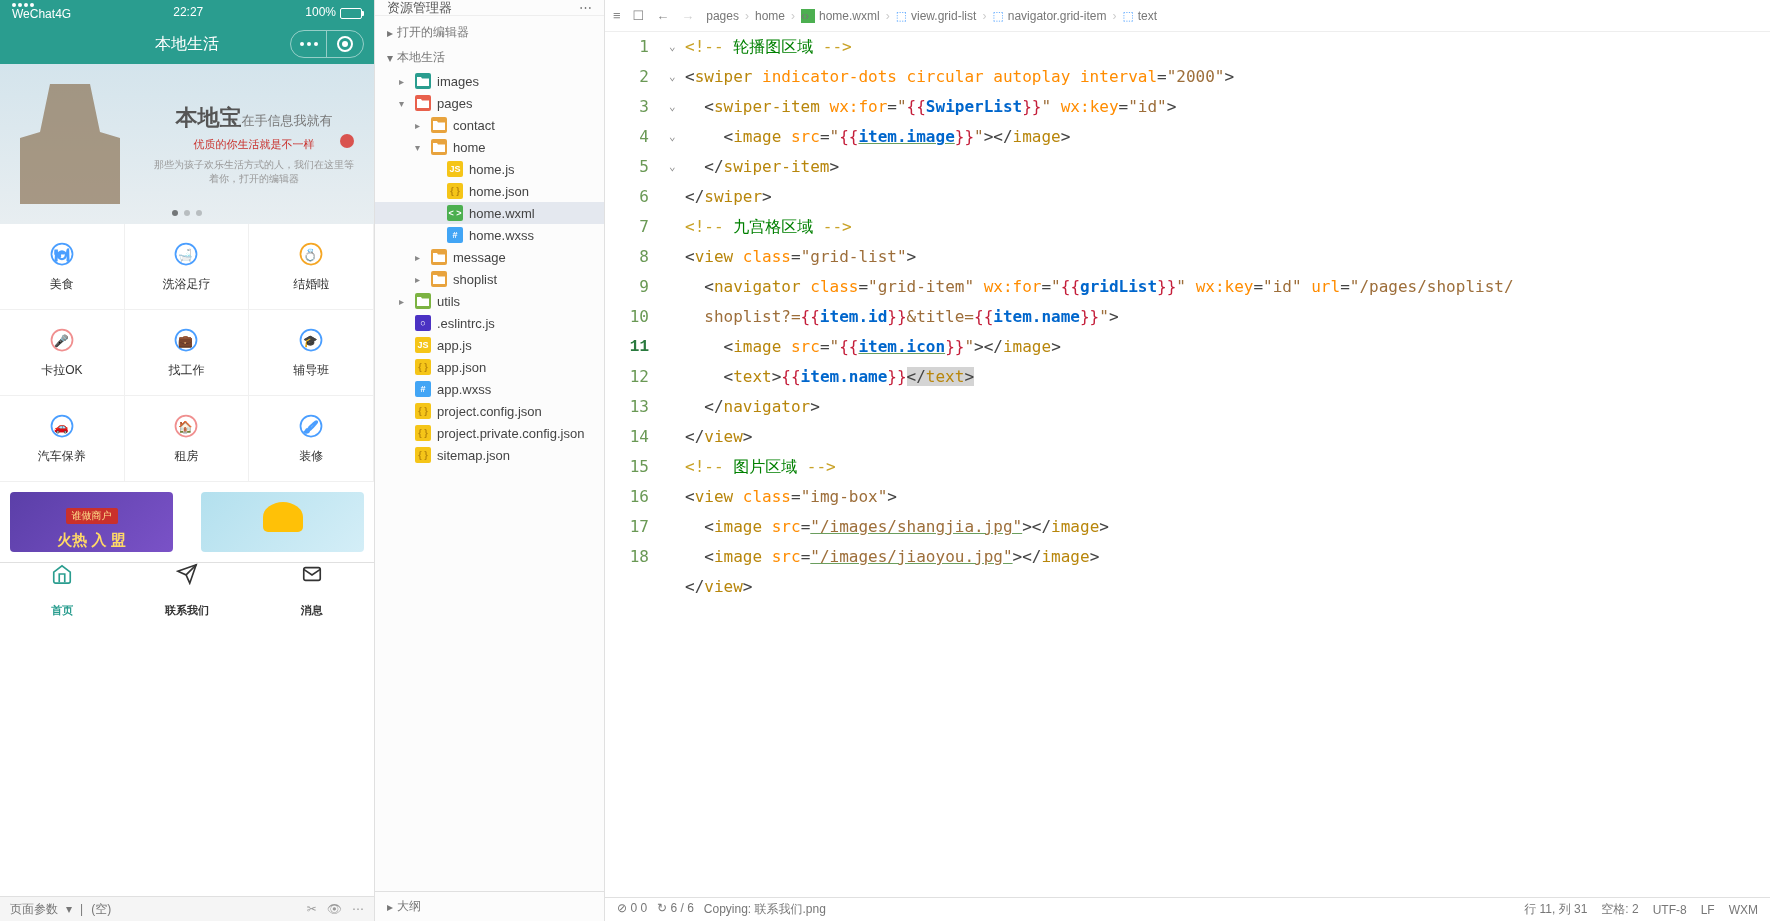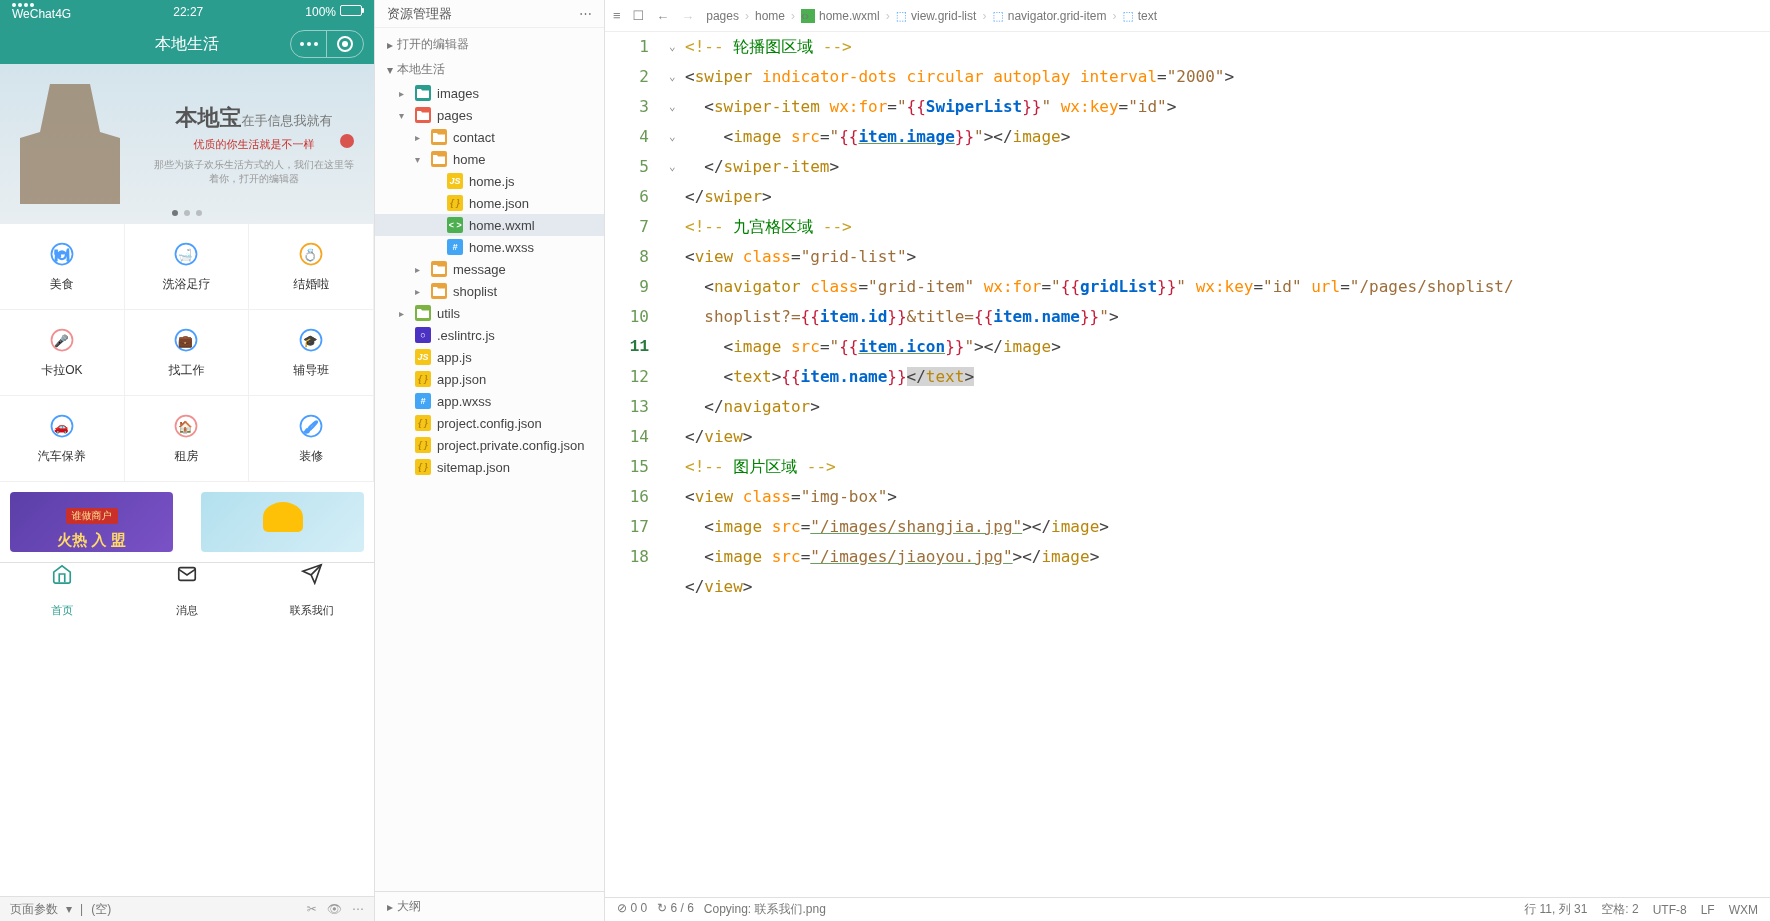--- a/index.html
+++ b/index.html
@@ -5,21 +5,21 @@
     * { margin: 0; padding: 0; box-sizing: border-box; }
     body { font-family: -apple-system, "Segoe UI", "Microsoft YaHei", sans-serif; font-size: 13px; color: #333; background: #fff; overflow: hidden; }
     .app { display: flex; height: 100vh; }
     
     
     .simulator-panel { width: 375px; background: #f5f5f5; border-right: 1px solid #e0e0e0; display: flex; flex-direction: column; }
     .sim-device { flex: 1; background: #fff; margin: 0; position: relative; overflow: hidden; }
     .sim-statusbar { background: #2a9d8f; color: #fff; height: 24px; display: flex; align-items: center; justify-content: space-between; padding: 0 12px; font-size: 12px; }
     .sim-statusbar .dots { display: flex; gap: 2px; align-items: center; }
     .sim-statusbar .dots span { width: 4px; height: 4px; background: #fff; border-radius: 50%; }
-    .battery { display: inline-flex; align-items: flex-start; gap: 4px; }
+    .battery { display: inline-flex; align-items: flex-end; gap: 4px; }
     .battery-icon { width: 22px; height: 11px; border: 1px solid #fff; border-radius: 2px; position: relative; }
     .battery-icon::after { content: ''; position: absolute; right: -3px; top: 2px; width: 2px; height: 5px; background: #fff; border-radius: 0 1px 1px 0; }
     .battery-icon .fill { background: #fff; height: 100%; width: 100%; }
     .sim-header { background: #2a9d8f; color: #fff; height: 40px; display: flex; align-items: center; justify-content: center; position: relative; font-size: 16px; }
     .sim-header-btns { position: absolute; right: 10px; display: flex; gap: 0; }
     .capsule { display: flex; border: 1px solid rgba(255,255,255,0.5); border-radius: 14px; overflow: hidden; }
     .capsule > div { width: 36px; height: 26px; display: flex; align-items: center; justify-content: center; }
     .capsule > div:first-child { border-right: 1px solid rgba(255,255,255,0.5); }
     .cap-dots { display: flex; gap: 3px; }
     .cap-dots span { width: 4px; height: 4px; background: #fff; border-radius: 50%; }
@@ -45,34 +45,34 @@
     
     .img-box { display: flex; gap: 28px; padding: 10px; }
     .img-box > div { flex: 1; height: 60px; border-radius: 4px; }
     .img1 { background: linear-gradient(135deg, #5b3fa8, #7a52c7); position: relative; overflow: hidden; }
     .img1-badge { position: absolute; top: 16px; left: 50%; transform: translateX(-50%); background: #c9302c; color: #ffe08a; font-size: 10px; padding: 1px 6px; border-radius: 2px; }
     .img1-text { position: absolute; bottom: 2px; left: 0; right: 0; text-align: center; color: #ffd966; font-weight: bold; font-size: 15px; }
     .img2 { background: linear-gradient(135deg, #b3e0ee, #d4eef7); position: relative; }
     .img2::after { content: ''; position: absolute; left: 50%; top: 10px; width: 40px; height: 30px; background: #ffc107; border-radius: 50% 50% 5px 5px; transform: translateX(-50%); }
     
     .tabbar { display: flex; border-top: 1px solid #e0e0e0; background: #fff; height: 56px; }
-    .tabbar-item { flex: 1; display: flex; flex-direction: column; align-items: center; justify-content: center; gap: 18px; color: #333; }
+    .tabbar-item { flex: 1; display: flex; flex-direction: column; align-items: center; justify-content: center; gap: 18px; color: #333; font-weight: bold; }
     .tabbar-item.active { color: #2a9d8f; }
     .tabbar-item .tb-icon { width: 24px; height: 24px; display: flex; align-items: center; justify-content: center; }
     .tabbar-item .tb-label { font-size: 11px; }
     
     
     .explorer { width: 230px; border-right: 1px solid #e0e0e0; display: flex; flex-direction: column; background: #fcfcfc; }
-    .explorer-header { height: 28px; display: flex; align-items: center; justify-content: space-between; padding: 0 12px; font-size: 13px; color: #555; border-bottom: 1px solid #eee; }
+    .explorer-header { height: 16px; display: flex; align-items: center; justify-content: space-between; padding: 0 12px; font-size: 13px; color: #555; border-bottom: 1px solid #eee; }
     .tree { flex: 1; overflow-y: auto; padding: 4px 0; }
     .tree-section { padding: 4px 12px; color: #777; font-size: 12px; display: flex; align-items: center; gap: 4px; }
     .tree-item { padding: 3px 8px; display: flex; align-items: center; gap: 6px; font-size: 13px; color: #444; cursor: pointer; }
     .tree-item.selected { background: #e4e8ef; }
     .tree-item .chev { width: 10px; color: #888; font-size: 10px; }
-    .tree-item .tfi { width: 16px; height: 16px; display: inline-flex; align-items: center; justify-content: center; border-radius: 2px; font-size: 9px; color: #fff; font-weight: bold; font-style: italic; }
+    .tree-item .tfi { width: 16px; height: 16px; display: inline-flex; align-items: center; justify-content: center; border-radius: 2px; font-size: 9px; color: #fff; font-weight: bold; }
     .outline-section { border-top: 1px solid #e0e0e0; padding: 6px 12px; color: #777; font-size: 12px; display: flex; align-items: center; gap: 4px; }
     
     
     .editor-area { flex: 1; display: flex; flex-direction: column; min-width: 0; }
     .editor-tabs { height: 32px; display: flex; align-items: center; border-bottom: 1px solid #eee; padding: 0 8px; gap: 12px; }
     .et-icon { color: #888; cursor: pointer; }
     .breadcrumb { display: flex; align-items: center; gap: 6px; font-size: 12px; color: #777; }
     .breadcrumb .bc-item { display: flex; align-items: center; gap: 4px; }
     .breadcrumb .bc-sep { color: #ccc; }
     .bc-cube { color: #4a9eff; }
@@ -250,34 +250,34 @@
               <svg width="22" height="22" viewBox="0 0 24 24" fill="none" stroke="currentColor" stroke-width="1.8">
                 <path d="M3 10l9-7 9 7v10a2 2 0 01-2 2H5a2 2 0 01-2-2V10z"></path>
                 <path d="M9 21V12h6v9"></path>
               </svg>
             </div>
             <div class="tb-label">首页</div>
           </div>
           <div class="tabbar-item">
             <div class="tb-icon">
               <svg width="22" height="22" viewBox="0 0 24 24" fill="none" stroke="currentColor" stroke-width="1.8">
-                <rect x="3" y="5" width="18" height="14" rx="2"></rect>
-                <path d="M3 7l9 6 9-6"></path>
-              </svg>
-            </div>
-            <div class="tb-label">消息</div>
+                <path d="M22 2L11 13"></path>
+                <path d="M22 2l-7 20-4-9-9-4 20-7z"></path>
+              </svg>
+            </div>
+            <div class="tb-label">联系我们</div>
           </div>
           <div class="tabbar-item">
             <div class="tb-icon">
               <svg width="22" height="22" viewBox="0 0 24 24" fill="none" stroke="currentColor" stroke-width="1.8">
-                <path d="M22 2L11 13"></path>
-                <path d="M22 2l-7 20-4-9-9-4 20-7z"></path>
-              </svg>
-            </div>
-            <div class="tb-label">联系我们</div>
+                <rect x="3" y="5" width="18" height="14" rx="2"></rect>
+                <path d="M3 7l9 6 9-6"></path>
+              </svg>
+            </div>
+            <div class="tb-label">消息</div>
           </div>
         </div>
     </div>
     <div class="simulator-footer">
       <div class="sf-left">
         <span>页面参数</span>
           <span>▾</span>
           <span>|</span>
         <span>(空)</span>
       </div>

